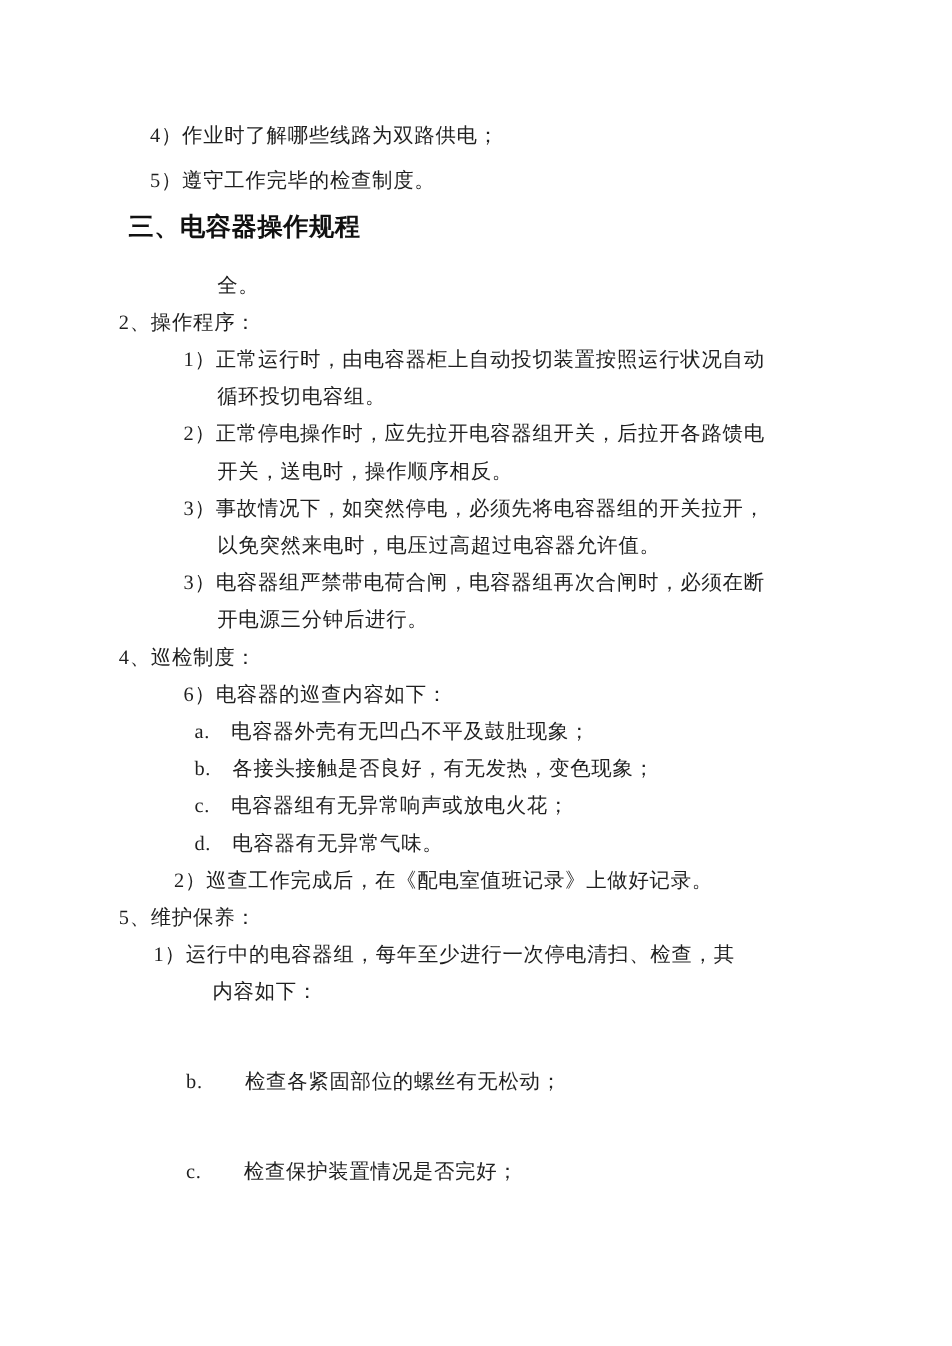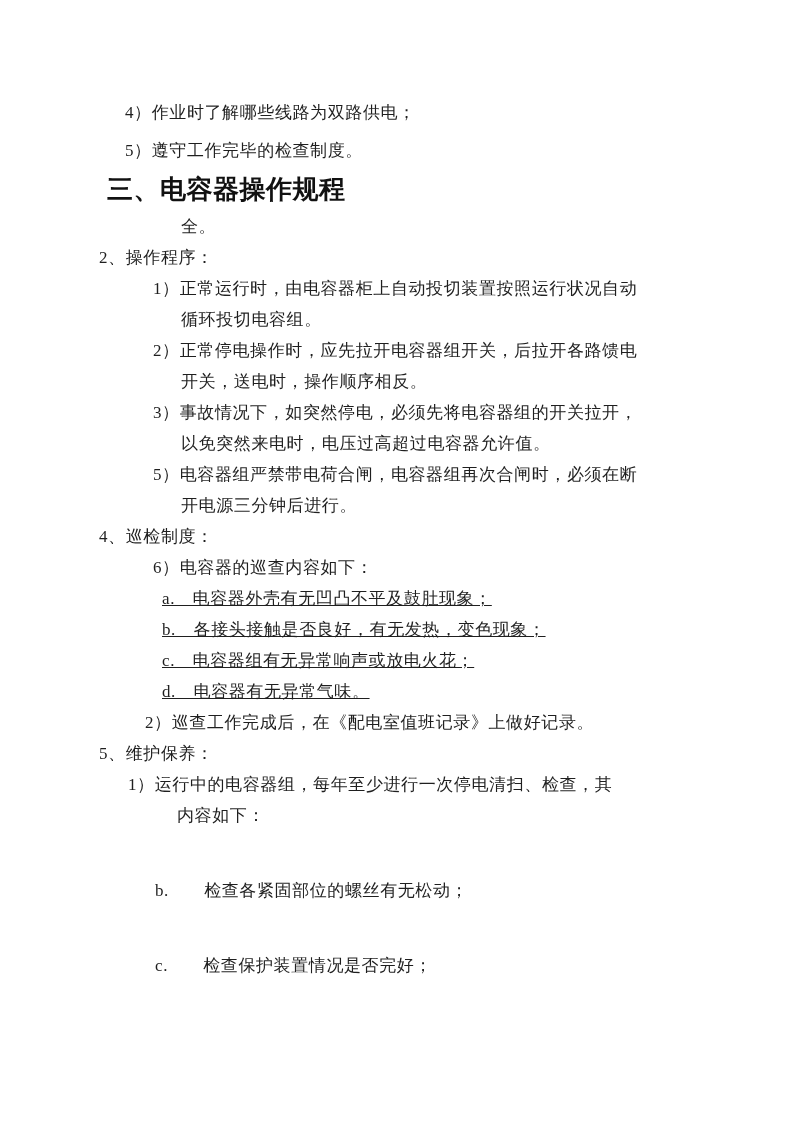--- a/index.html
+++ b/index.html
@@ -25,56 +25,56 @@
     line-height: 31px;
     font-size: 17px;
     letter-spacing: 0.6px;
     white-space: nowrap;
     color: #1f1f1f;
   }
   .g7 { margin-bottom: 7px; }
   .heading {
     height: 33px;
     line-height: 33px;
-    font-size: 26px;
+    font-size: 21px;
     font-weight: 700;
     letter-spacing: 0.5px;
-    margin-bottom: 5px;
+    margin-bottom: 16px;
     padding-left: 11px;
     color: #111111;
   }
   
   .sec  { padding-left: 3px;  }  
   .ia   { padding-left: 29px; }  
   .ib   { padding-left: 57px; }  
   .ib2  { padding-left: 49px; }  
   .ib3  { padding-left: 32px; }  
   .c2   { padding-left: 85px; }  
   .c3   { padding-left: 81px; }  
-  .lt4  { padding-left: 66px; text-decoration: underline; }  
+  .lt4  { padding-left: 66px; }  
   .lt5a { padding-left: 51px; }  
   .lt5b { padding-left: 59px; margin-top: 44px; }  
 </style>
 </head>
 <body>
 
 <div class="page">
   <div class="content">
     <div class="line ia g7">4）作业时了解哪些线路为双路供电；</div>
     <div class="line ia g7">5）遵守工作完毕的检查制度。</div>
     <div class="heading">三、电容器操作规程</div>
     <div class="line c2">全。</div>
     <div class="line sec">2、操作程序：</div>
     <div class="line ib">1）正常运行时，由电容器柜上自动投切装置按照运行状况自动</div>
     <div class="line c2">循环投切电容组。</div>
     <div class="line ib">2）正常停电操作时，应先拉开电容器组开关，后拉开各路馈电</div>
     <div class="line c2">开关，送电时，操作顺序相反。</div>
     <div class="line ib">3）事故情况下，如突然停电，必须先将电容器组的开关拉开，</div>
     <div class="line c2">以免突然来电时，电压过高超过电容器允许值。</div>
-    <div class="line ib">5）电容器组严禁带电荷合闸，电容器组再次合闸时，必须在断</div>
+    <div class="line ib">3）电容器组严禁带电荷合闸，电容器组再次合闸时，必须在断</div>
     <div class="line c2">开电源三分钟后进行。</div>
     <div class="line sec">4、巡检制度：</div>
     <div class="line ib">6）电容器的巡查内容如下：</div>
     <div class="line lt4">a.　电容器外壳有无凹凸不平及鼓肚现象；</div>
     <div class="line lt4">b.　各接头接触是否良好，有无发热，变色现象；</div>
     <div class="line lt4">c.　电容器组有无异常响声或放电火花；</div>
     <div class="line lt4">d.　电容器有无异常气味。</div>
     <div class="line ib2">2）巡查工作完成后，在《配电室值班记录》上做好记录。</div>
     <div class="line sec">5、维护保养：</div>
     <div class="line ib3">1）运行中的电容器组，每年至少进行一次停电清扫、检查，其</div>

